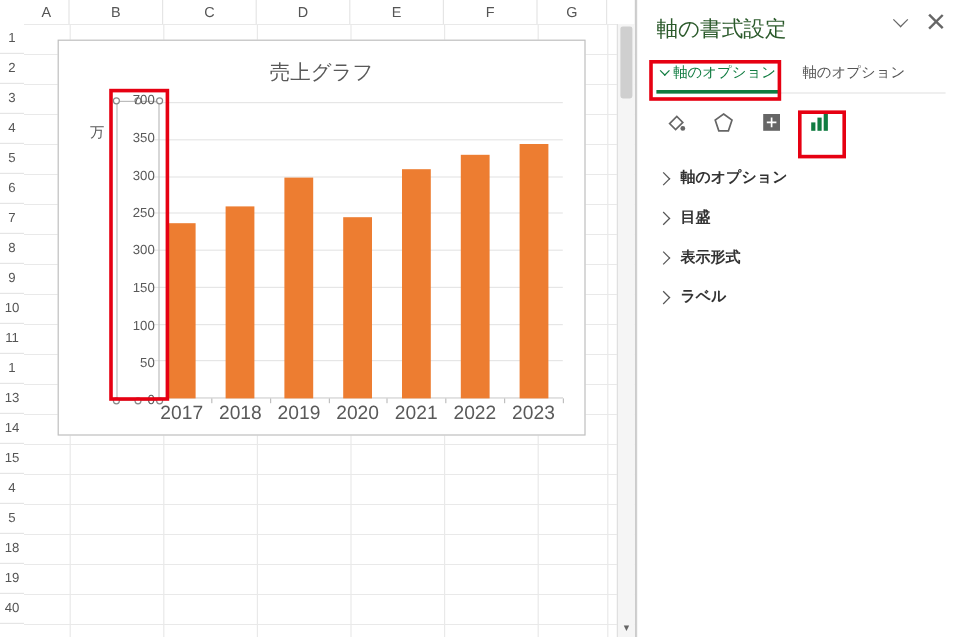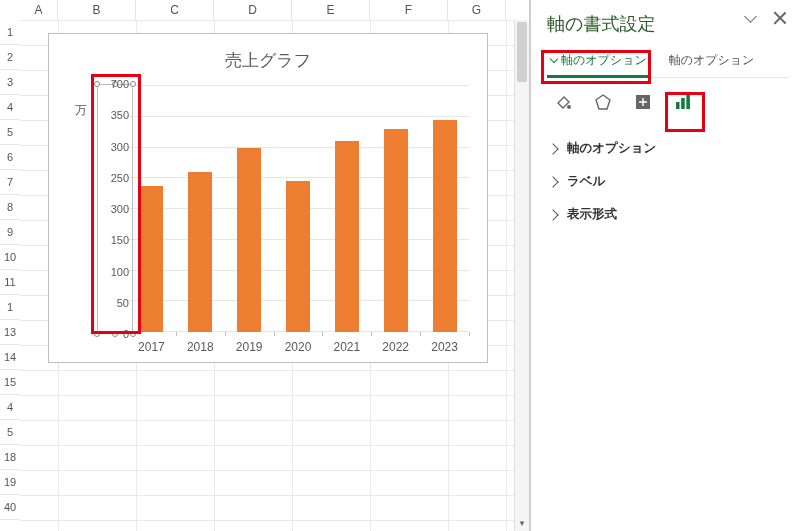--- a/index.html
+++ b/index.html
@@ -24,21 +24,21 @@
   .chartobj { position:absolute; left:48px; top:33px; width:440px; height:330px; background:#fff; border:1px solid #bfbfbf; }
   .chart-title { text-align:center; font-size:17px; color:#595959; margin-top:15px; }
   .plot { position:absolute; left:78px; right:18px; top:52px; bottom:30px; }
   .y-axis-sel { position:absolute; left:48px; top:50px; width:36px; bottom:28px; }
   .y-tick { position:absolute; right:4px; font-size:11px; color:#595959; transform:translateY(-50%); }
   .y-sel-box { position:absolute; left:0; right:0; top:0; bottom:0; border:1px solid #bcbcbc; }
   .sel-handle { position:absolute; width:6px; height:6px; background:#fff; border:1px solid #888; border-radius:50%; }
   .unit-label { position:absolute; left:26px; top:68px; font-size:12px; color:#595959; }
   .gridline { position:absolute; left:0; right:0; height:1px; background:#e6e6e6; }
   .bar { position:absolute; bottom:0; width:24px; background:#ed7d31; }
-  .x-tick { position:absolute; bottom:-22px; font-size:12px; color:#595959; transform:translateX(-50%); }
+  .x-tick { position:absolute; bottom:-22px; font-size:16px; color:#595959; transform:translateX(-50%); }
   .x-tick-mark { position:absolute; bottom:-4px; width:1px; height:4px; background:#bfbfbf; }
   .baseline { position:absolute; left:0; right:0; bottom:0; height:1px; background:#bfbfbf; }
 
   .red-box { position:absolute; border:3px solid #e60012; pointer-events:none; }
 
   
   .vscroll { position:absolute; right:0; top:20px; bottom:0; width:15px; background:#f5f5f5; border-left:1px solid #e0e0e0; }
   .vscroll .thumb { position:absolute; left:2px; right:2px; top:2px; height:60px; background:#cfcfcf; border-radius:2px; }
   .vscroll .arrow { position:absolute; left:0; right:0; height:15px; text-align:center; font-size:9px; color:#666; line-height:15px; }
 
@@ -220,20 +220,24 @@
       </div>
     </div>
     <div class="red-box" style="left:134px; top:92px; width:40px; height:40px"></div>
 
     <div class="acc-item">
       <span class="acc-chev"></span>
       <span>軸のオプション</span>
     </div>
     <div class="acc-item">
       <span class="acc-chev"></span>
+      <span>目盛</span>
+    </div>
+    <div class="acc-item">
+      <span class="acc-chev"></span>
+      <span>表示形式</span>
+    </div>
+    <div class="acc-item">
+      <span class="acc-chev"></span>
       <span>ラベル</span>
-    </div>
-    <div class="acc-item">
-      <span class="acc-chev"></span>
-      <span>表示形式</span>
     </div>
   </div>
 </div>
 
 </body></html>

